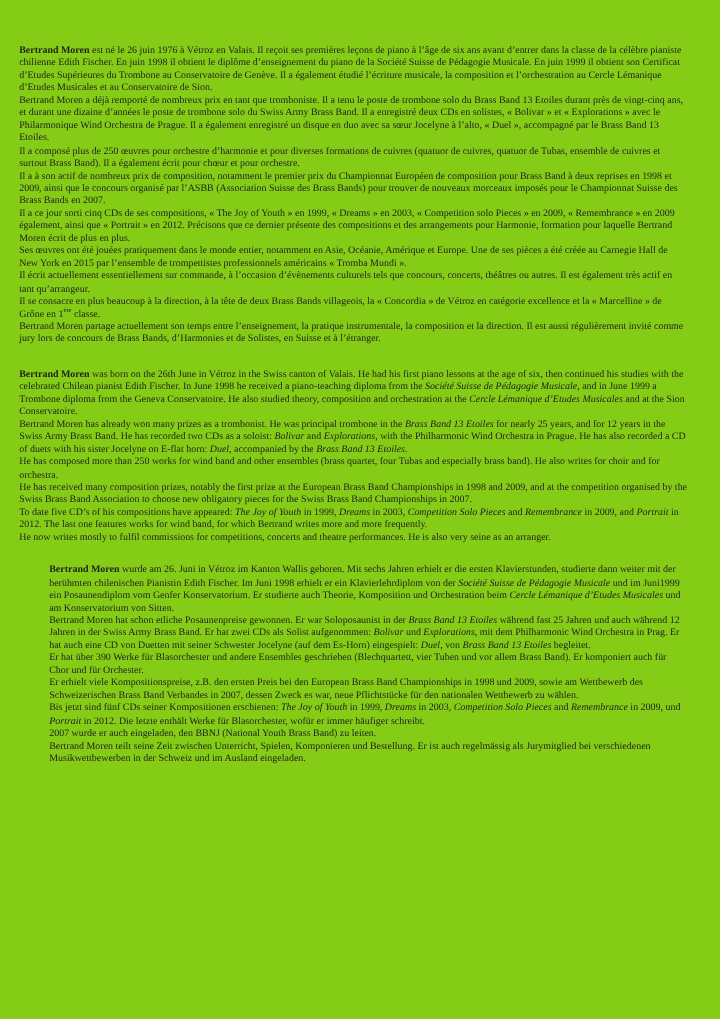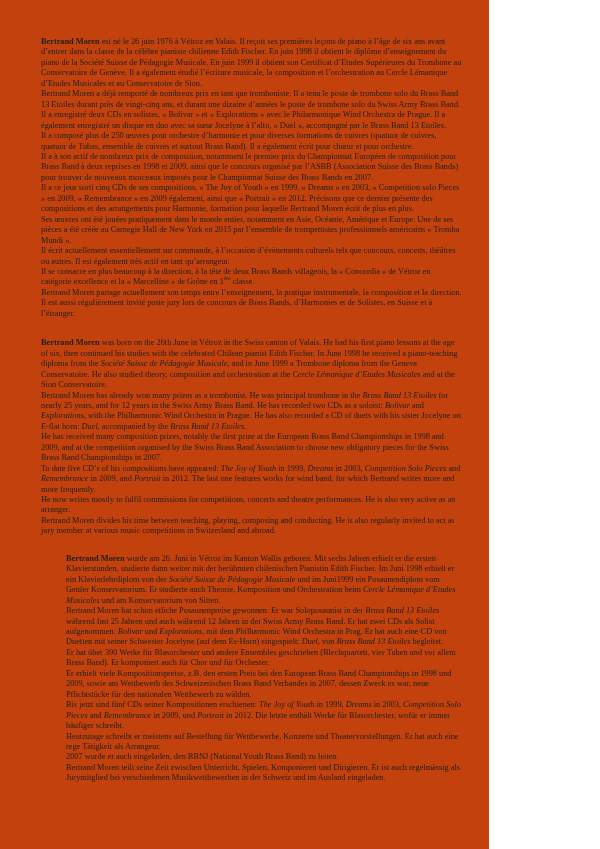--- a/index.html
+++ b/index.html
@@ -1,22 +1,22 @@
 <!DOCTYPE html>
 <html><head>
 <meta charset="utf-8">
 <style>
   html, body { margin: 0; padding: 0; background: #ffffff; }
   body { width: 600px; height: 849px; overflow: hidden; }
   .page {
     box-sizing: border-box;
-    width: 489px;
+    width: 600px;
     min-height: 849px;
-    padding: 37px 27px 20px 41px;
-    background: #c2410c;
+    padding: 37px 27px 20px 16px;
+    background: #84cc16;
     font-family: "Liberation Serif", "DejaVu Serif", serif;
     font-size: 8.3px;
     line-height: 10.45px;
     color: #1f1f1f;
     text-align: left;
   }
   .lang-section { margin: 0; }
   .section-english { margin-top: 19px; }
   .section-german { margin-top: 17px; margin-left: 25px; }
   .para { margin: 0; padding: 0; }
@@ -30,33 +30,32 @@
 <div class="page">
   <section class="lang-section section-french">
       <div class="para"><b>Bertrand Moren</b> est né le 26 juin 1976 à Vétroz en Valais. Il reçoit ses premières leçons de piano à l’âge de six ans avant d’entrer dans la classe de la célèbre pianiste chilienne Edith Fischer. En juin 1998 il obtient le diplôme d’enseignement du piano de la Société Suisse de Pédagogie Musicale. En juin 1999 il obtient son Certificat d’Etudes Supérieures du Trombone au Conservatoire de Genève. Il a également étudié l’écriture musicale, la composition et l’orchestration au Cercle Lémanique d’Etudes Musicales et au Conservatoire de Sion.</div>
       <div class="para">Bertrand Moren a déjà remporté de nombreux prix en tant que tromboniste. Il a tenu le poste de trombone solo du Brass Band 13 Etoiles durant près de vingt-cinq ans, et durant une dizaine d’années le poste de trombone solo du Swiss Army Brass Band. Il a enregistré deux CDs en solistes, « Bolivar » et « Explorations » avec le Philarmonique Wind Orchestra de Prague. Il a également enregistré un disque en duo avec sa sœur Jocelyne à l’alto, « Duel », accompagné par le Brass Band 13 Etoiles.</div>
       <div class="para">Il a composé plus de 250 œuvres pour orchestre d’harmonie et pour diverses formations de cuivres (quatuor de cuivres, quatuor de Tubas, ensemble de cuivres et surtout Brass Band). Il a également écrit pour chœur et pour orchestre.</div>
       <div class="para">Il a à son actif de nombreux prix de composition, notamment le premier prix du Championnat Européen de composition pour Brass Band à deux reprises en 1998 et 2009, ainsi que le concours organisé par l’ASBB (Association Suisse des Brass Bands) pour trouver de nouveaux morceaux imposés pour le Championnat Suisse des Brass Bands en 2007.</div>
       <div class="para">Il a ce jour sorti cinq CDs de ses compositions, « The Joy of Youth » en 1999, « Dreams » en 2003, « Competition solo Pieces » en 2009, « Remembrance » en 2009 également, ainsi que « Portrait » en 2012. Précisons que ce dernier présente des compositions et des arrangements pour Harmonie, formation pour laquelle Bertrand Moren écrit de plus en plus.</div>
       <div class="para">Ses œuvres ont été jouées pratiquement dans le monde entier, notamment en Asie, Océanie, Amérique et Europe. Une de ses pièces a été créée au Carnegie Hall de New York en 2015 par l’ensemble de trompettistes professionnels américains « Tromba Mundi ».</div>
       <div class="para">Il écrit actuellement essentiellement sur commande, à l’occasion d’évènements culturels tels que concours, concerts, théâtres ou autres. Il est également très actif en tant qu’arrangeur.</div>
       <div class="para">Il se consacre en plus beaucoup à la direction, à la tête de deux Brass Bands villageois, la « Concordia » de Vétroz en catégorie excellence et la « Marcelline » de Grône en 1<sup>ère</sup> classe.</div>
-      <div class="para">Bertrand Moren partage actuellement son temps entre l’enseignement, la pratique instrumentale, la composition et la direction. Il est aussi régulièrement invité poste jury lors de concours de Brass Bands, d’Harmonies et de Solistes, en Suisse et à l’étranger.</div>
+      <div class="para">Bertrand Moren partage actuellement son temps entre l’enseignement, la pratique instrumentale, la composition et la direction. Il est aussi régulièrement invité comme jury lors de concours de Brass Bands, d’Harmonies et de Solistes, en Suisse et à l’étranger.</div>
     </section>
   <section class="lang-section section-english">
       <div class="para"><b>Bertrand Moren</b> was born on the 26th June in Vétroz in the Swiss canton of Valais. He had his first piano lessons at the age of six, then continued his studies with the celebrated Chilean pianist Edith Fischer. In June 1998 he received a piano-teaching diploma from the <i>Société Suisse de Pédagogie Musicale,</i> and in June 1999 a Trombone diploma from the Geneva Conservatoire. He also studied theory, composition and orchestration at the <i>Cercle Lémanique d’Etudes Musicales</i> and at the Sion Conservatoire.</div>
       <div class="para">Bertrand Moren has already won many prizes as a trombonist. He was principal trombone in the <i>Brass Band 13 Etoiles</i> for nearly 25 years, and for 12 years in the Swiss Army Brass Band. He has recorded two CDs as a soloist: <i>Bolivar</i> and <i>Explorations</i>, with the Philharmonic Wind Orchestra in Prague. He has also recorded a CD of duets with his sister Jocelyne on E-flat horn: <i>Duel</i>, accompanied by the <i>Brass Band 13 Etoiles.</i></div>
+      <div class="para">He has composed more than 250 works for wind band and other ensembles (brass quartet, four Tubas and especially brass band). He also writes for choir and for orchestra.</div>
       <div class="para">He has received many composition prizes, notably the first prize at the European Brass Band Championships in 1998 and 2009, and at the competition organised by the Swiss Brass Band Association to choose new obligatory pieces for the Swiss Brass Band Championships in 2007.</div>
       <div class="para">To date five CD’s of his compositions have appeared: <i>The Joy of Youth</i> in 1999, <i>Dreams</i> in 2003, <i>Competition Solo Pieces</i> and <i>Remembrance</i> in 2009, and <i>Portrait</i> in 2012. The last one features works for wind band, for which Bertrand writes more and more frequently.</div>
-      <div class="para">He now writes mostly to fulfil commissions for competitions, concerts and theatre performances. He is also very active as an arranger.</div>
-      <div class="para">Bertrand Moren divides his time between teaching, playing, composing and conducting. He is also regularly invited to act as jury member at various music competitions in Switzerland and abroad.</div>
+      <div class="para">He now writes mostly to fulfil commissions for competitions, concerts and theatre performances. He is also very seine as an arranger.</div>
     </section>
   <section class="lang-section section-german">
       <div class="para"><b>Bertrand Moren</b> wurde am 26. Juni in Vétroz im Kanton Wallis geboren. Mit sechs Jahren erhielt er die ersten Klavierstunden, studierte dann weiter mit der berühmten chilenischen Pianistin Edith Fischer. Im Juni 1998 erhielt er ein Klavierlehrdiplom von der <i>Société Suisse de Pédagogie Musicale</i> und im Juni1999 ein Posaunendiplom vom Genfer Konservatorium. Er studierte auch Theorie, Komposition und Orchestration beim <i>Cercle Lémanique d’Etudes Musicales</i> und am Konservatorium von Sitten.</div>
       <div class="para">Bertrand Moren hat schon etliche Posaunenpreise gewonnen. Er war Soloposaunist in der <i>Brass Band 13 Etoiles</i> während fast 25 Jahren und auch während 12 Jahren in der Swiss Army Brass Band. Er hat zwei CDs als Solist aufgenommen: <i>Bolivar</i> und <i>Explorations</i>, mit dem Philharmonic Wind Orchestra in Prag. Er hat auch eine CD von Duetten mit seiner Schwester Jocelyne (auf dem Es-Horn) eingespielt: <i>Duel</i>, von <i>Brass Band 13 Etoiles</i> begleitet.</div>
       <div class="para">Er hat über 390 Werke für Blasorchester und andere Ensembles geschrieben (Blechquartett, vier Tuben und vor allem Brass Band). Er komponiert auch für Chor und für Orchester.</div>
       <div class="para">Er erhielt viele Kompositionspreise, z.B. den ersten Preis bei den European Brass Band Championships in 1998 und 2009, sowie am Wettbewerb des Schweizerischen Brass Band Verbandes in 2007, dessen Zweck es war, neue Pflichtstücke für den nationalen Wettbewerb zu wählen.</div>
       <div class="para">Bis jetzt sind fünf CDs seiner Kompositionen erschienen: <i>The Joy of Youth</i> in 1999, <i>Dreams</i> in 2003, <i>Competition Solo Pieces</i> and <i>Remembrance</i> in 2009, und <i>Portrait</i> in 2012. Die letzte enthält Werke für Blasorchester, wofür er immer häufiger schreibt.</div>
-      <div class="para">Heutzutage schreibt er meistens auf Bestellung für Wettbewerbe, Konzerte und Theatervorstellungen. Er hat auch eine rege Tätigkeit als Arrangeur.</div>
       <div class="para">2007 wurde er auch eingeladen, den BBNJ (National Youth Brass Band) zu leiten.</div>
-      <div class="para">Bertrand Moren teilt seine Zeit zwischen Unterricht, Spielen, Komponieren und Dirigieren. Er ist auch regelmässig als Jurymitglied bei verschiedenen Musikwettbewerben in der Schweiz und im Ausland eingeladen.</div>
+      <div class="para">Bertrand Moren teilt seine Zeit zwischen Unterricht, Spielen, Komponieren und Bestellung. Er ist auch regelmässig als Jurymitglied bei verschiedenen Musikwettbewerben in der Schweiz und im Ausland eingeladen.</div>
     </section>
 </div>
 
 </body></html>

